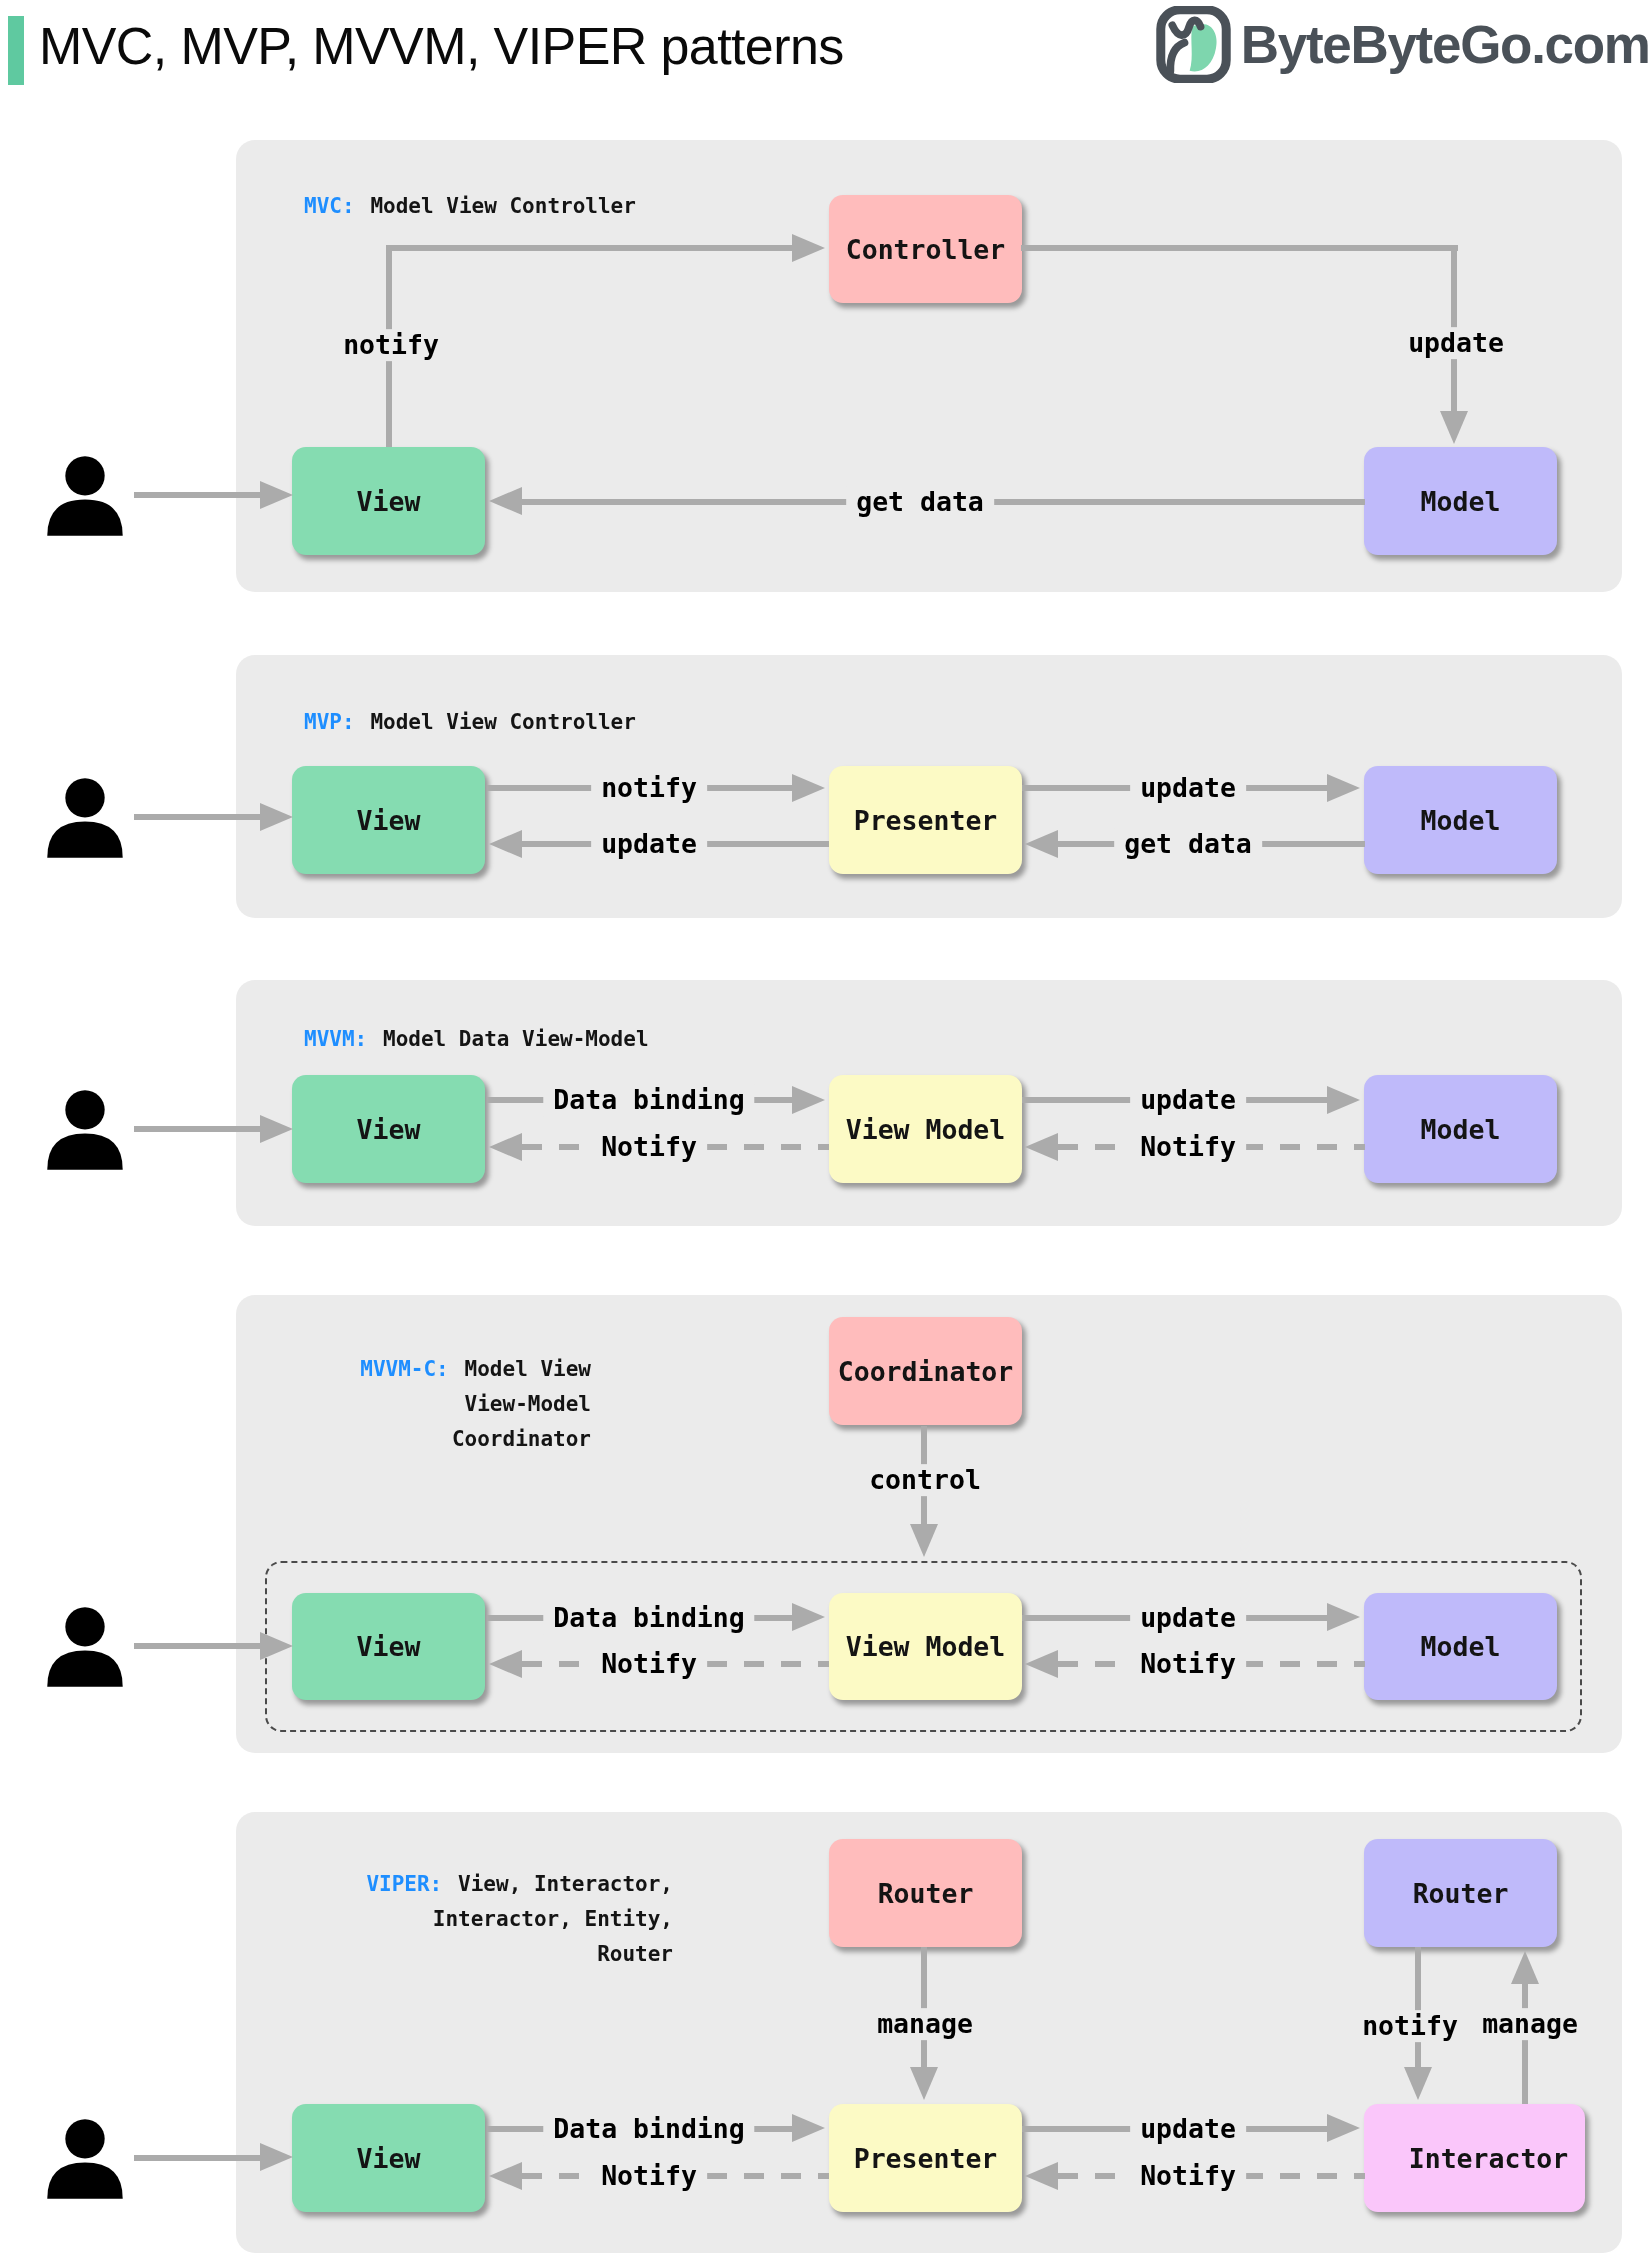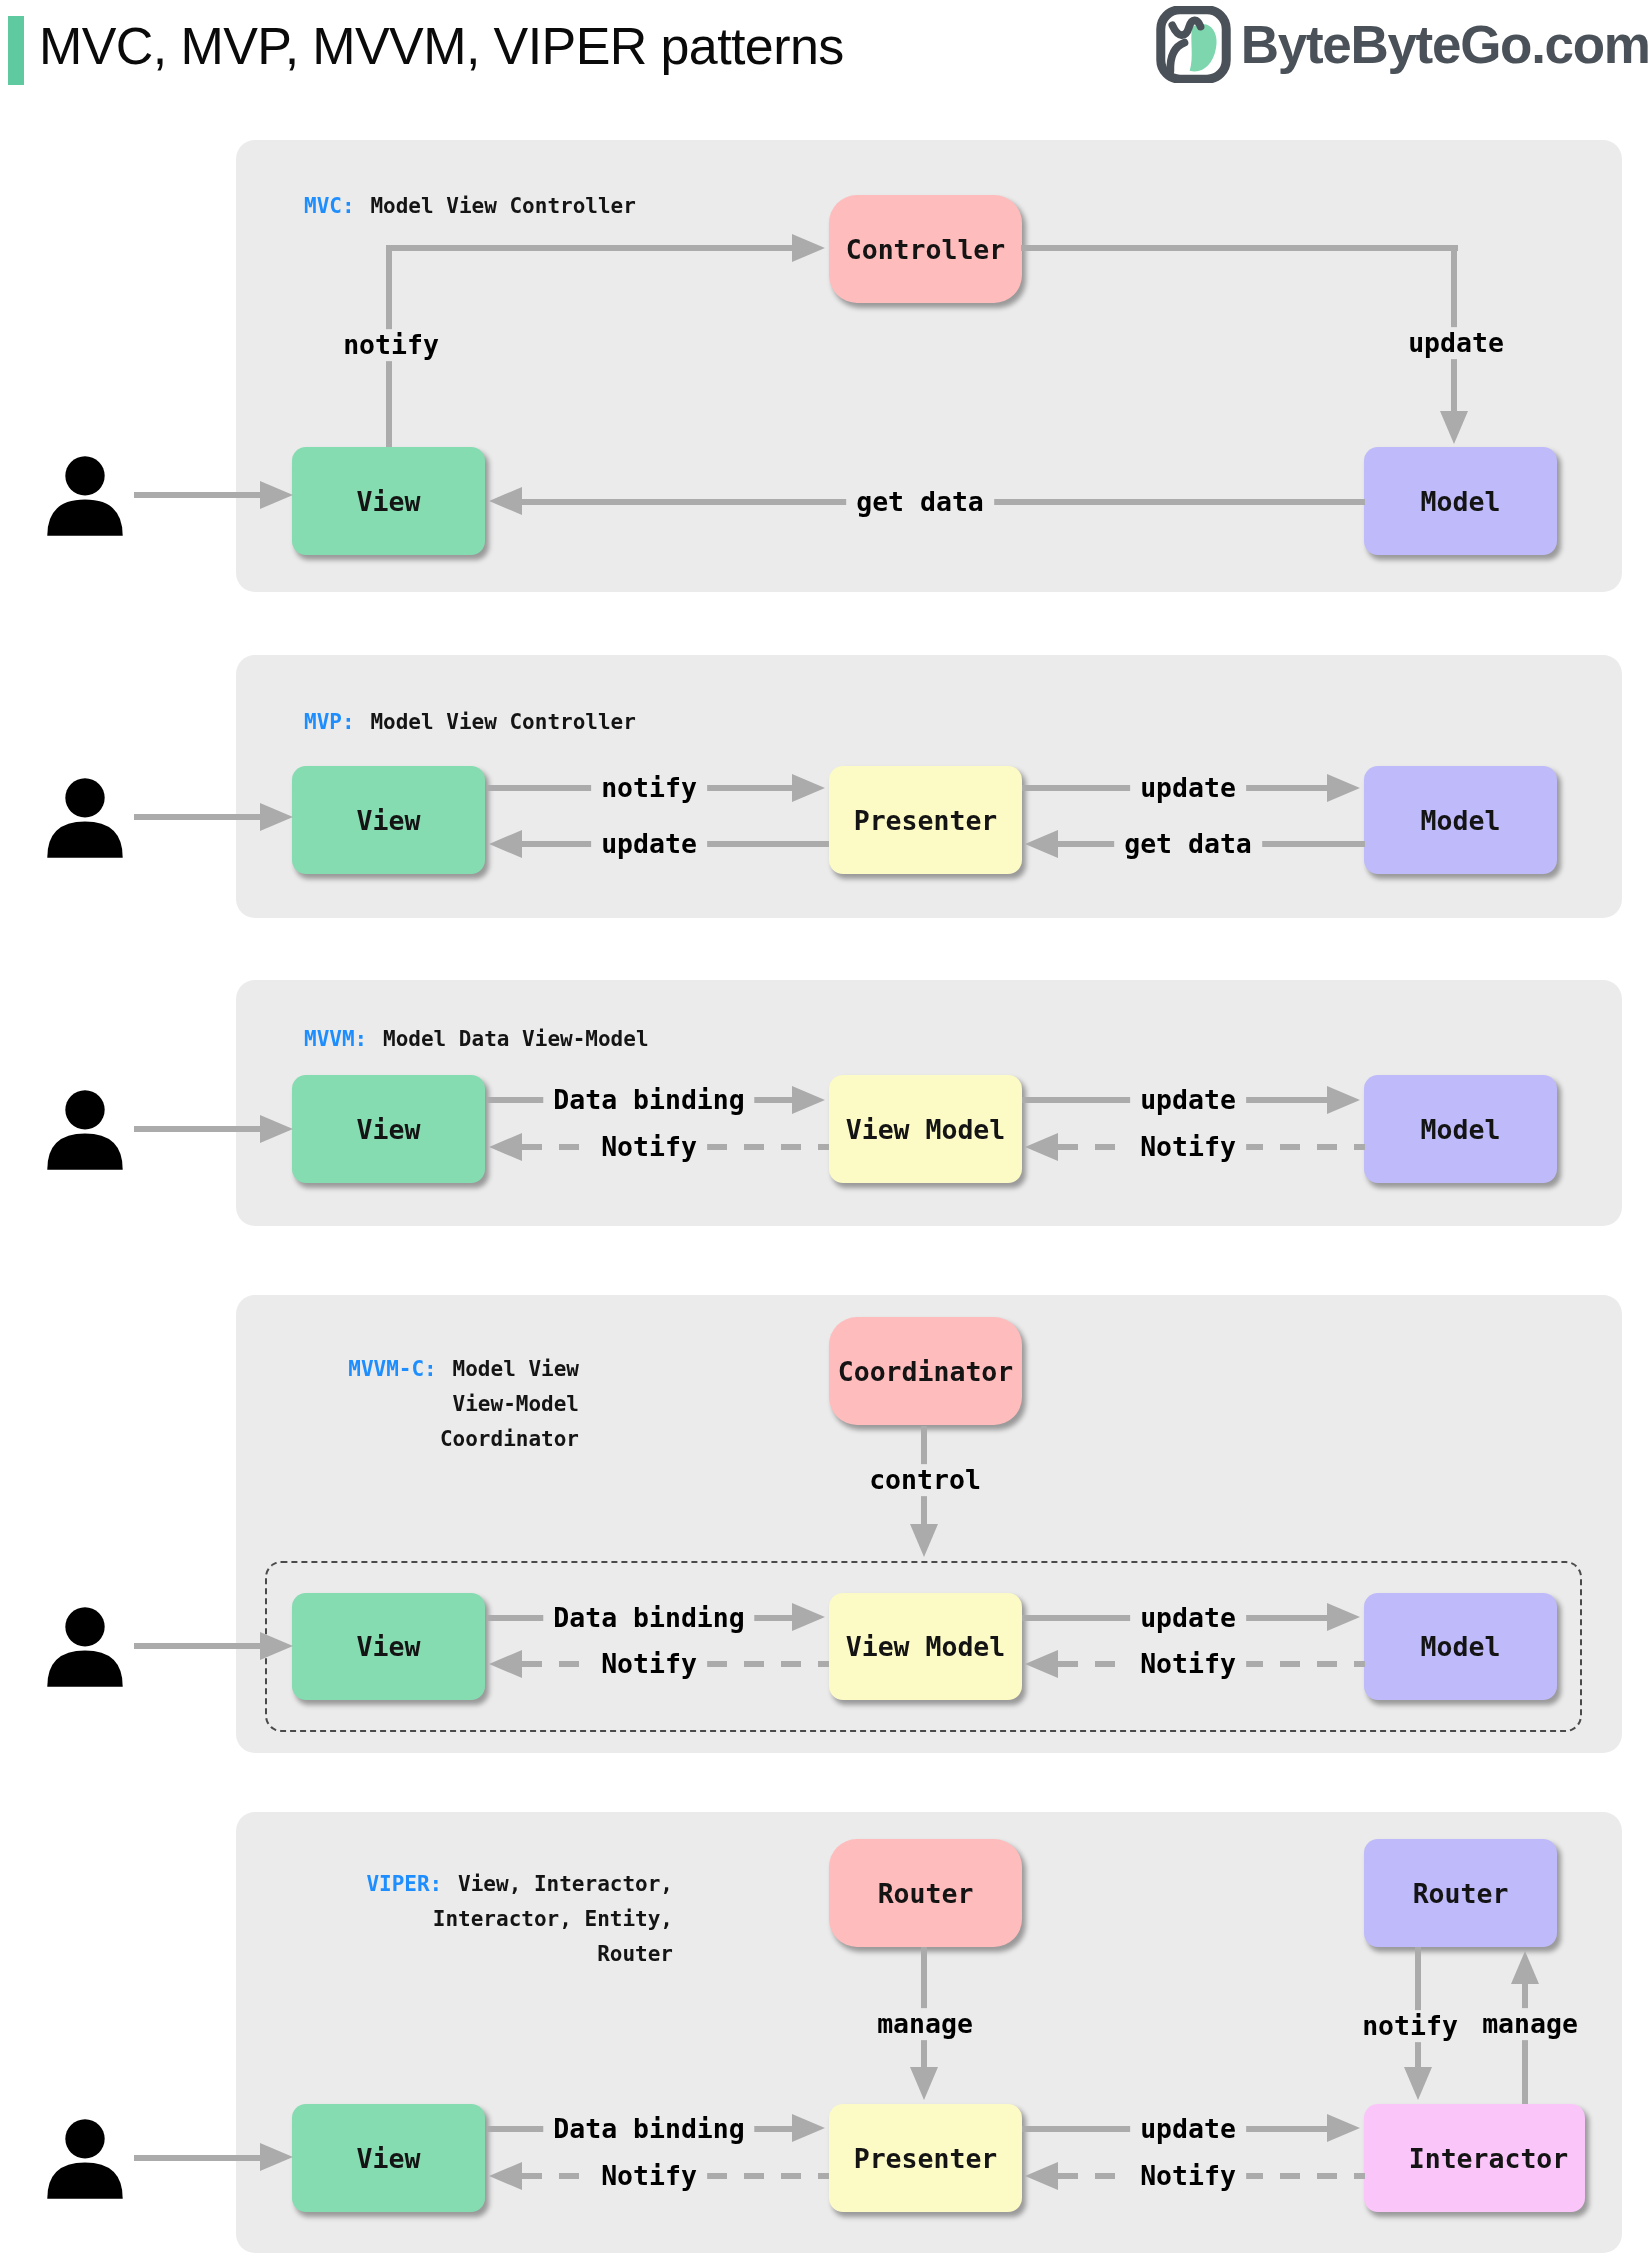--- a/index.html
+++ b/index.html
@@ -8,21 +8,21 @@
     font-family:"DejaVu Sans Mono", monospace;overflow:hidden;
   }
   .panel{position:absolute;left:236px;width:1386px;background:#EBEBEB;border-radius:19px;}
   .box{
     position:absolute;width:193px;height:108px;border-radius:14px;
     display:flex;align-items:center;justify-content:center;
     font-size:26.5px;font-weight:700;color:#141414;
     box-shadow:3.2px 4.4px 5.7px rgba(0,0,0,0.35);
   }
   .green{background:#85DCB1;}
-  .pink{background:#FFBCBC;border-radius:28px;}
+  .pink{background:#FFBCBC;}
   .purple{background:#BFBAFA;}
   .yellow{background:#FCFAC5;}
   .magenta{background:#FAC6FA;}
   .hline{position:absolute;height:6.3px;background:#ABABAB;}
   .vline{position:absolute;width:6.3px;background:#ABABAB;}
   .dashh{position:absolute;height:6.3px;background:repeating-linear-gradient(90deg,#ABABAB 0 20px,transparent 20px 37px);}
   .ar{position:absolute;width:0;height:0;}
   .ar.right{border-top:14.5px solid transparent;border-bottom:14.5px solid transparent;border-left:33px solid #ABABAB;}
   .ar.left{border-top:14.5px solid transparent;border-bottom:14.5px solid transparent;border-right:33px solid #ABABAB;}
   .ar.down{border-left:14.5px solid transparent;border-right:14.5px solid transparent;border-top:33px solid #ABABAB;}
@@ -163,21 +163,21 @@
 
 <div class="ar left z2" style="left:1025px;top:1133px;"></div>
 <div class="dashh z2" style="left:1058px;top:1144px;width:307px;"></div>
 <div class="alabel" style="left:1188px;top:1147px;">Notify</div>
 
 <div class="box green" style="left:292px;top:1075px;">View</div>
 <div class="box yellow" style="left:829px;top:1075px;">View Model</div>
 <div class="box purple" style="left:1364px;top:1075px;">Model</div>
 
 <div class="panel" style="top:1295px;height:458px;"></div>
-<div class="sec-label ralign" style="left:290px;top:1352px;width:289px;">
+<div class="sec-label ralign" style="left:302px;top:1352px;width:289px;">
   <div><span class="pfx">MVVM-C:</span><span class="rest">Model View</span></div>
   <div>View-Model</div>
   <div>Coordinator</div>
 </div>
 
 <div class="dashedbox" style="left:265px;top:1561px;width:1313px;height:167px;"></div>
 
 <div class="vline z2" style="left:921px;top:1426px;height:98px;"></div>
 <div class="ar down z2" style="left:910px;top:1524px;"></div>
 <div class="alabel" style="left:925px;top:1480px;">control</div>

